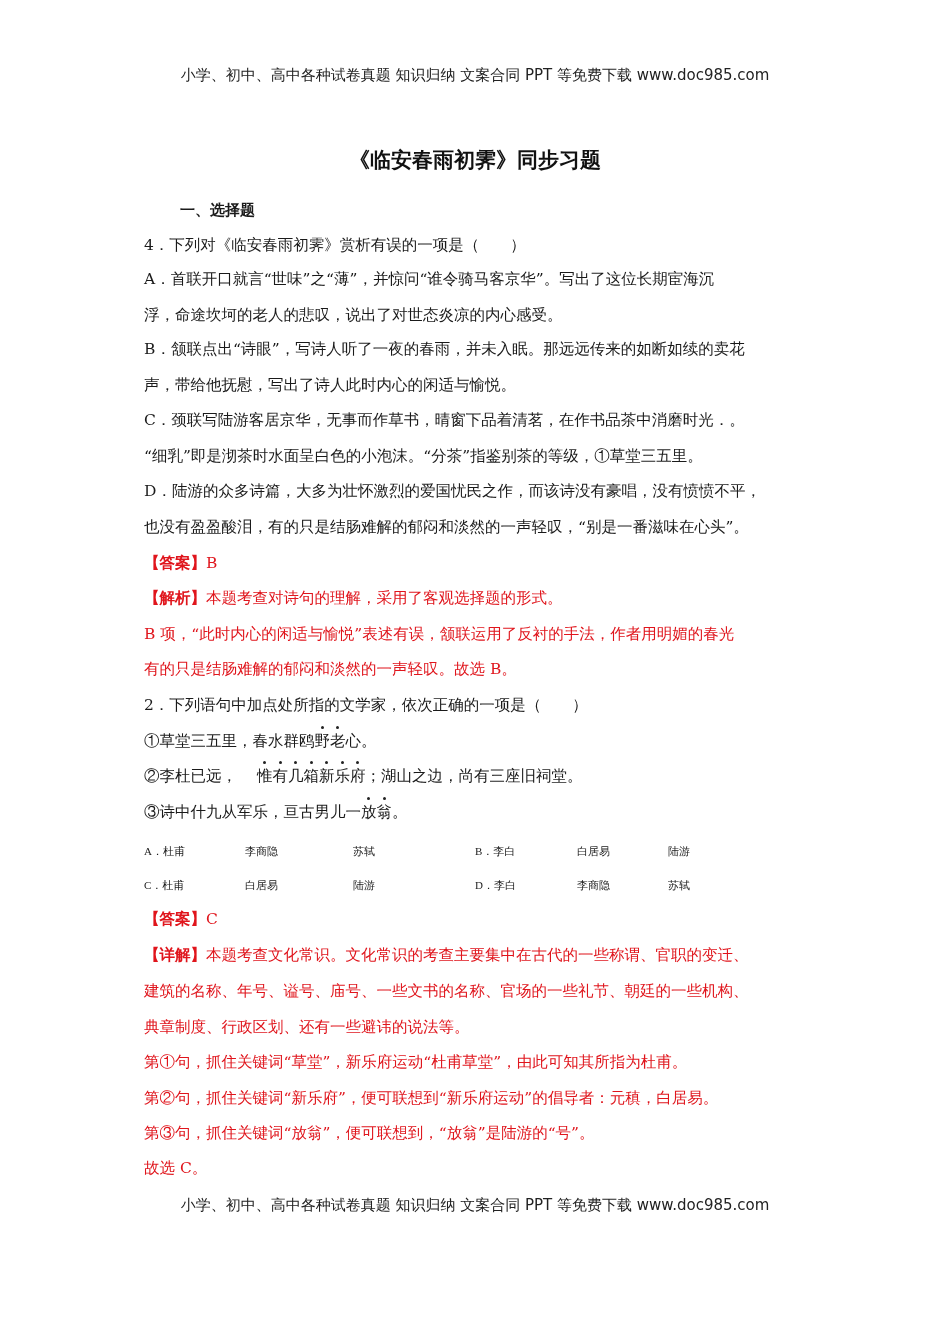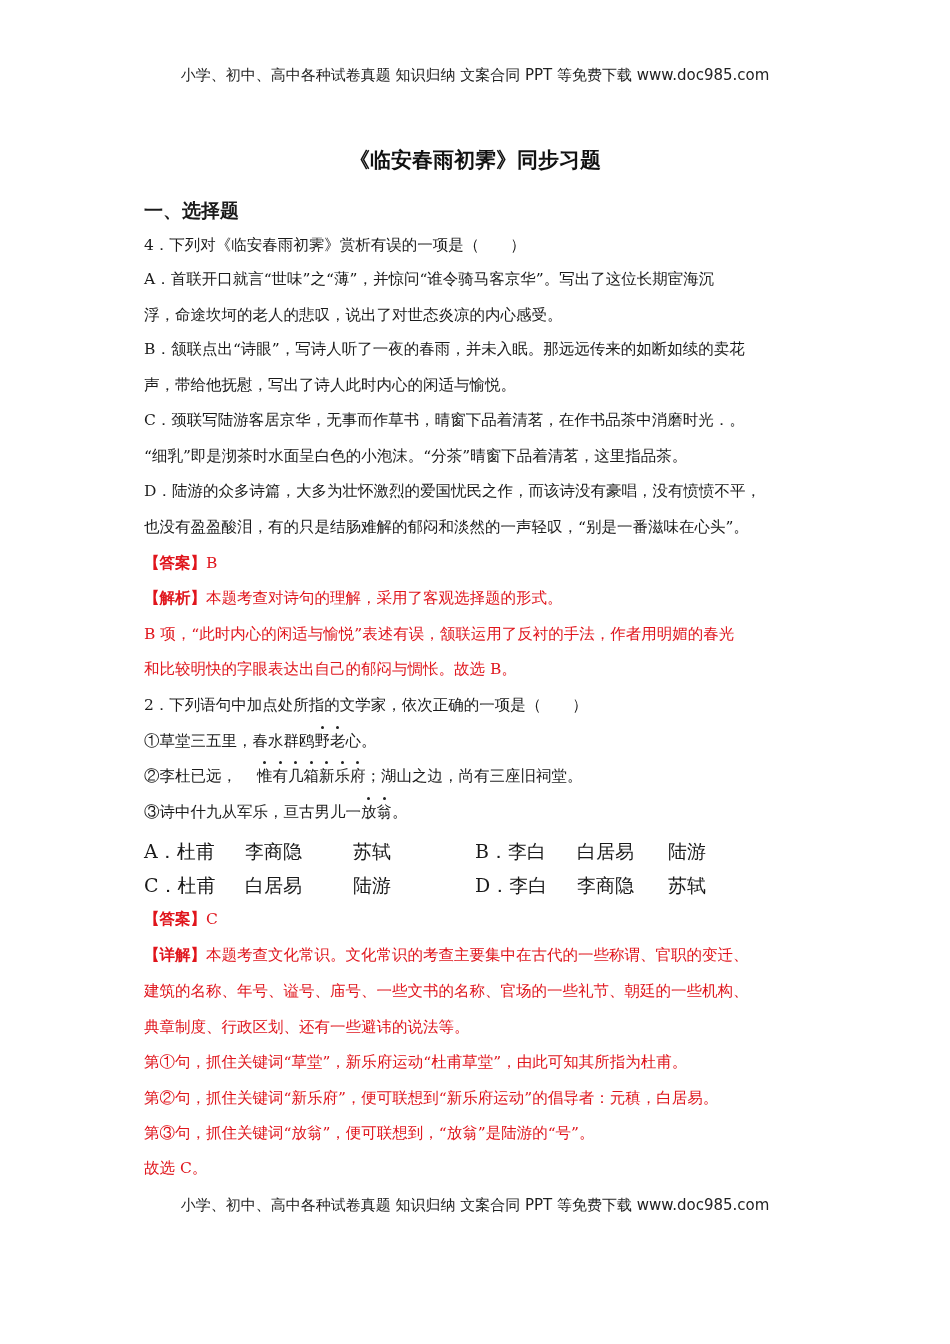--- a/index.html
+++ b/index.html
@@ -8,56 +8,56 @@
     .banner { position: absolute; left: 0; width: 950px; text-align: center;
               font-family: "DejaVu Sans", "Liberation Sans", sans-serif;
               font-size: 15px; color: #222; letter-spacing: 0px; }
     .banner.top { top: 66px; }
     .banner.bottom { top: 1196px; }
     .title { position: absolute; top: 146px; left: 0; width: 950px; text-align: center;
              font-family: "DejaVu Sans", "Liberation Sans", sans-serif;
              font-size: 21px; font-weight: bold; color: #111; }
     .content { position: absolute; left: 144px; top: 196px; width: 680px; }
     .line { position: absolute; left: 0; white-space: nowrap; font-size: 15.5px; line-height: 20px; }
-    .section { font-family: "DejaVu Sans", "Liberation Sans", sans-serif; font-weight: bold; font-size: 19px; }
+    .section { font-family: "DejaVu Sans", "Liberation Sans", sans-serif; font-weight: bold; font-size: 15px; margin-left: 36px; }
     .red { color: #e0151c; }
     .tag { color: #e0151c; font-weight: bold; text-align: right; }
     .dot { position: relative; display: inline-block; }
     .dot::before { content: ""; position: absolute; top: -5px; left: 50%; width: 3px; height: 3px;
                    margin-left: -1.5px; border-radius: 50%; background: #222; }
-    .opt { position: absolute; white-space: nowrap; font-size: 19px; line-height: 20px; }
+    .opt { position: absolute; white-space: nowrap; font-size: 11px; line-height: 20px; font-family: Liberation Serif, serif; }
   </style>
 </head>
 <body>
 
 <div class="banner top">小学、初中、高中各种试卷真题 知识归纳 文案合同 PPT 等免费下载   www.doc985.com</div>
 
 <div class="title">《临安春雨初霁》同步习题</div>
 
 <div class="content">
   <div class="line section" style="top:4px">一、选择题</div>
 
   <div class="line" style="top:39px">4．下列对《临安春雨初霁》赏析有误的一项是（　　）</div>
   <div class="line" style="top:73px">A．首联开口就言“世味”之“薄”，并惊问“谁令骑马客京华”。写出了这位长期宦海沉</div>
   <div class="line" style="top:109px">浮，命途坎坷的老人的悲叹，说出了对世态炎凉的内心感受。</div>
   <div class="line" style="top:143px">B．颔联点出“诗眼”，写诗人听了一夜的春雨，并未入眠。那远远传来的如断如续的卖花</div>
   <div class="line" style="top:179px">声，带给他抚慰，写出了诗人此时内心的闲适与愉悦。</div>
   <div class="line" style="top:214px">C．颈联写陆游客居京华，无事而作草书，晴窗下品着清茗，在作书品茶中消磨时光．。</div>
-  <div class="line" style="top:250px">“细乳”即是沏茶时水面呈白色的小泡沫。“分茶”晴窗下品着清茗，这里指品茶。</div>
+  <div class="line" style="top:250px">“细乳”即是沏茶时水面呈白色的小泡沫。“分茶”指鉴别茶的等级，①草堂三五里。</div>
   <div class="line" style="top:285px">D．陆游的众多诗篇，大多为壮怀激烈的爱国忧民之作，而该诗没有豪唱，没有愤愤不平，</div>
   <div class="line" style="top:321px">也没有盈盈酸泪，有的只是结肠难解的郁闷和淡然的一声轻叹，“别是一番滋味在心头”。</div>
 
   <div class="line red" style="top:357px">
     <span class="tag">【答案】</span><span>B</span>
   </div>
   <div class="line red" style="top:392px">
     <span class="tag">【解析】</span><span>本题考查对诗句的理解，采用了客观选择题的形式。</span>
   </div>
   <div class="line red" style="top:428px"> B 项，“此时内心的闲适与愉悦”表述有误，颔联运用了反衬的手法，作者用明媚的春光</div>
-  <div class="line red" style="top:463px">和比较明快的字眼表达出自己的郁闷与惆怅。故选 B。</div>
+  <div class="line red" style="top:463px">有的只是结肠难解的郁闷和淡然的一声轻叹。故选 B。</div>
 
   <div class="line" style="top:499px">2．下列语句中加点处所指的文学家，依次正确的一项是（　　）</div>
   <div class="line" style="top:535px">
     <span>①草堂三五里，春水群鸥</span><span class="" style="letter-spacing: 0px; display: inline;"><span class="dot">野</span><span class="dot">老</span></span><span>心。</span>
   </div>
   <div class="line" style="top:570px">
     <span>②李杜已远，</span><span class="" style="display: inline; margin-left: 20px;"><span class="dot">惟</span><span class="dot">有</span><span class="dot">几</span><span class="dot">箱</span><span class="dot">新</span><span class="dot">乐</span><span class="dot">府</span></span><span>；湖山之边，尚有三座旧祠堂。</span>
   </div>
   <div class="line" style="top:606px">
     <span>③诗中什九从军乐，亘古男儿一</span><span class="" style="display: inline;"><span class="dot">放</span><span class="dot">翁</span></span><span>。</span>

